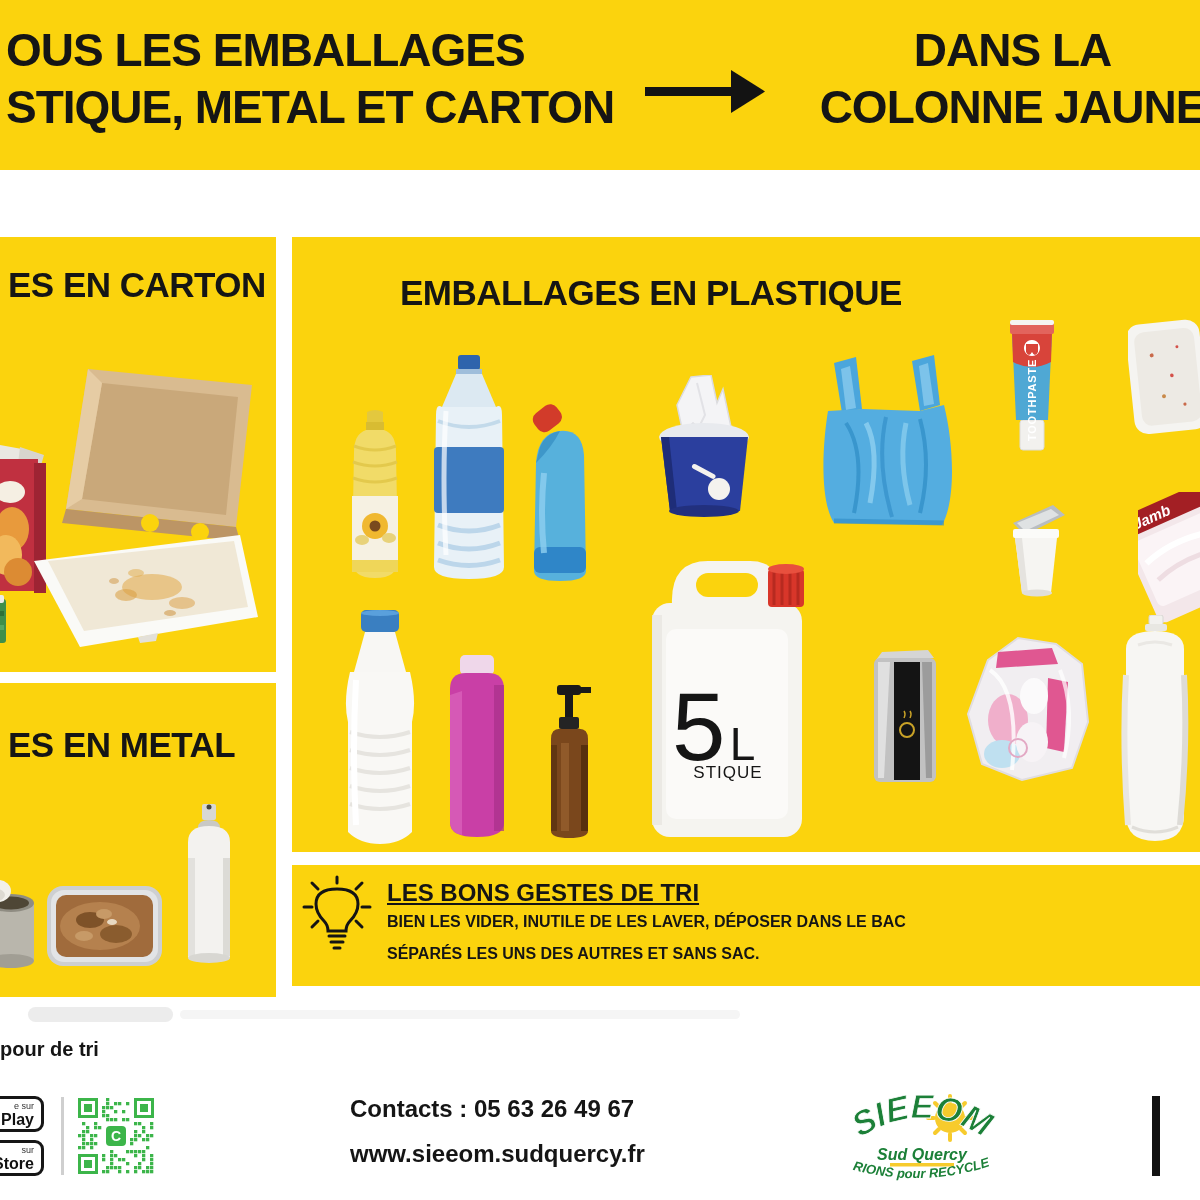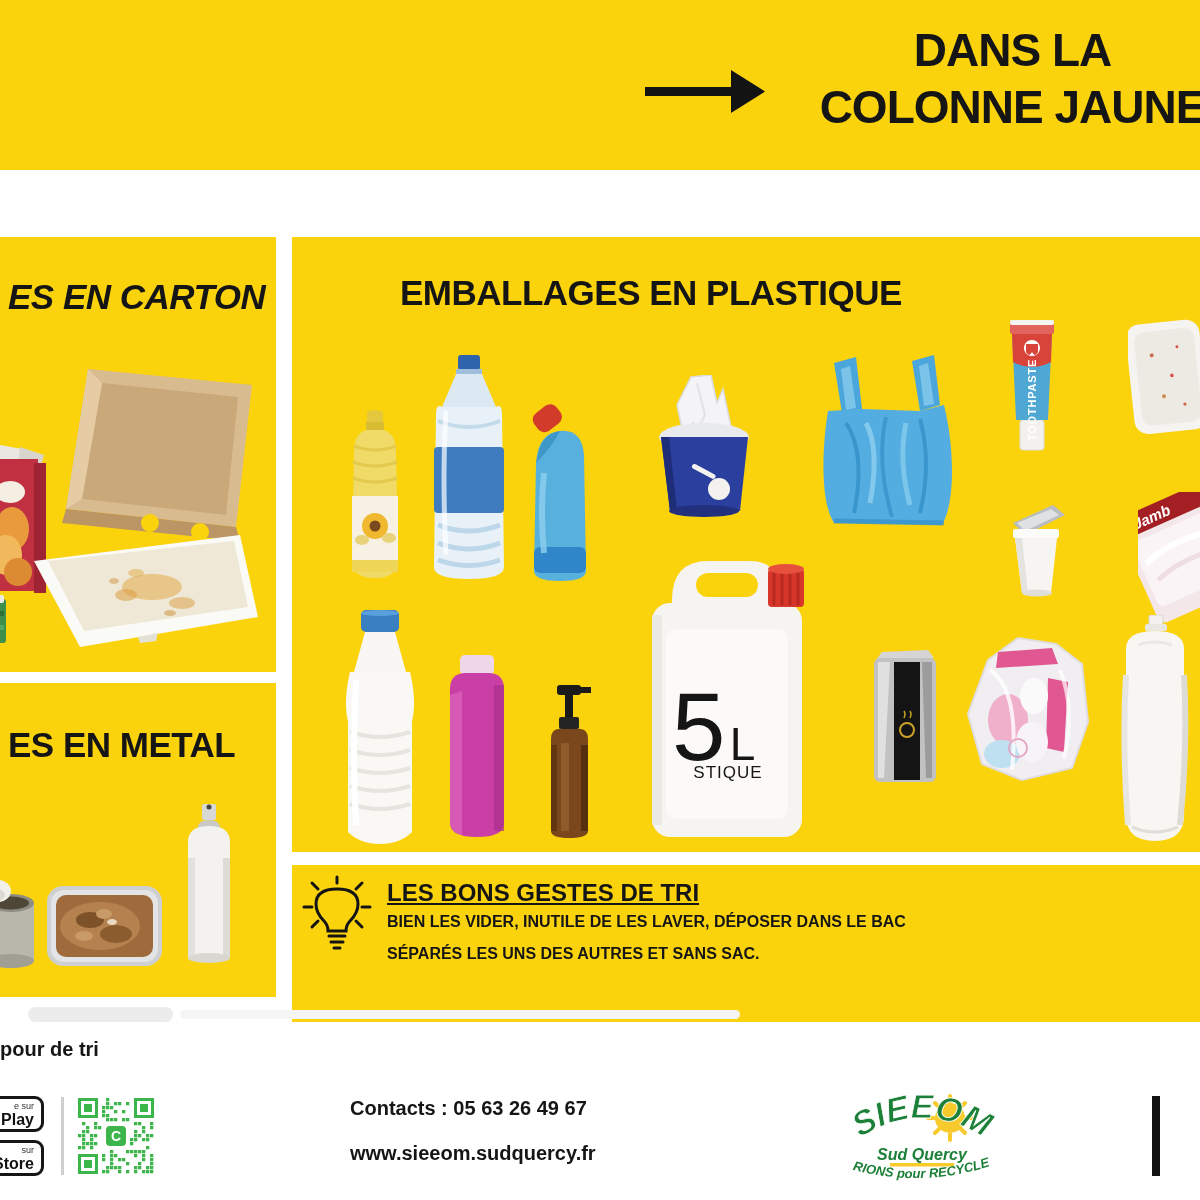--- a/index.html
+++ b/index.html
@@ -13,44 +13,48 @@
   .item svg{display:block;width:100%;height:100%;}
   
   .gestes-title{font-weight:800;font-size:24px;text-decoration:underline;letter-spacing:0;white-space:nowrap;}
   .gestes-line{font-size:16px;font-weight:600;white-space:nowrap;}
   .gestes-line b{font-weight:800;}
   
   .tagline{font-weight:800;font-size:20px;white-space:nowrap;}
   .badge{position:absolute;left:-46px;width:90px;height:36px;border:3px solid #161616;border-radius:9px;background:#fff;box-sizing:border-box;display:flex;flex-direction:column;align-items:flex-end;justify-content:center;padding-right:7px;}
   .badge .sm{font-size:9px;color:#333;line-height:10px;}
   .badge .bg{font-size:16px;font-weight:700;color:#111;line-height:17px;}
-  .contact-block{font-weight:700;font-size:20px;line-height:45px;white-space:nowrap;}
+  .contact-block{font-weight:700;font-size:24px;line-height:45px;white-space:nowrap;}
   .jerry-num{position:absolute;left:22px;top:134px;width:120px;text-align:left;}
   .jerry-num .n5{font-size:96px;font-weight:500;line-height:96px;}
   .jerry-num .nl{font-size:46px;font-weight:500;}
   .jerry-max{position:absolute;left:18px;top:218px;width:120px;font-size:17px;letter-spacing:1px;text-align:center;}
 </style>
 </head>
 <body>
 
 <div id="page">
 
   <div class="ybox" style="left:0;top:25;width:1200px;height:170px;">
+    <div class="abs hdr-text" style="left:6px;top:22px;">
+      <div>OUS LES EMBALLAGES</div>
+      <div>STIQUE, METAL ET CARTON</div>
+    </div>
     <svg class="abs" style="left:645px;top:68px;" width="120" height="46" viewBox="0 0 120 46">
       <rect x="0" y="19" width="94" height="9" fill="#131313"></rect>
       <polygon points="86,2 120,23.5 86,45" fill="#131313"></polygon>
     </svg>
     <div class="abs hdr-text" style="left:815px;top:22px;width:395px;text-align:center;">
       <div>DANS LA</div>
       <div>COLONNE JAUNE</div>
     </div>
   </div>
 
   <div class="ybox" style="left:-34px;top:237px;width:310px;height:435px;overflow:visible;">
-    <div class="abs sec-title" style="left:42px;top:40px;font-style:italic;">ES EN CARTON</div>
+    <div class="abs sec-title" style="left:42px;top:28px;">ES EN CARTON</div>
 
     <div class="item" style="left:22px;top:200px;width:60px;height:162px;">
       <svg viewBox="0 0 60 162">
         <polygon points="2,6 34,12 30,28 0,24" fill="#E9E7E2"></polygon>
         <polygon points="32,10 56,18 52,32 30,27" fill="#D8D5CE"></polygon>
         <rect x="0" y="22" width="50" height="132" fill="#C03040"></rect>
         <rect x="46" y="26" width="12" height="130" fill="#9E2433"></rect>
         <ellipse cx="22" cy="55" rx="15" ry="11" fill="#F5EFE3"></ellipse>
         <ellipse cx="24" cy="92" rx="17" ry="22" fill="#E89A3C"></ellipse>
         <ellipse cx="18" cy="118" rx="16" ry="20" fill="#F2B95C"></ellipse>
@@ -344,21 +348,21 @@
         <rect x="27" y="9" width="22" height="7" rx="2" fill="#E8E7E2"></rect>
         <path d="M8,34 Q8,16 37,16 Q66,16 66,34 L66,200 Q66,226 37,226 Q8,226 8,200 Z" fill="#F7F6F3"></path>
         <path d="M8,60 Q4,130 10,210" stroke="#E8E6E2" stroke-width="6" fill="none"></path>
         <path d="M66,60 Q70,130 62,210" stroke="#DDDBD6" stroke-width="6" fill="none"></path>
         <path d="M14,212 Q37,222 60,212" stroke="#E0DED9" stroke-width="3" fill="none"></path>
         <path d="M20,30 Q37,24 54,30" stroke="#EAE8E4" stroke-width="3" fill="none"></path>
       </svg>
     </div>
   </div>
 
-  <div class="ybox" style="left:292px;top:865px;width:908px;height:157px;">
+  <div class="ybox" style="left:292px;top:865px;width:908px;height:121px;">
     <svg class="abs" style="left:10px;top:10px;" width="70" height="88" viewBox="0 0 70 88">
       <g stroke="#141414" stroke-width="3" fill="none" stroke-linecap="round">
         <path d="M22,46 Q14,38 14,29 Q14,14 35,14 Q56,14 56,29 Q56,38 48,46 Q44,50 44,56 L26,56 Q26,50 22,46 Z"></path>
         <line x1="27" y1="61" x2="43" y2="61"></line>
         <line x1="29" y1="67" x2="41" y2="67"></line>
         <line x1="32" y1="73" x2="38" y2="73"></line>
         <line x1="35" y1="2" x2="35" y2="8"></line>
         <line x1="10" y1="8" x2="16" y2="14"></line>
         <line x1="60" y1="8" x2="54" y2="14"></line>
         <line x1="2" y1="32" x2="10" y2="32"></line>

